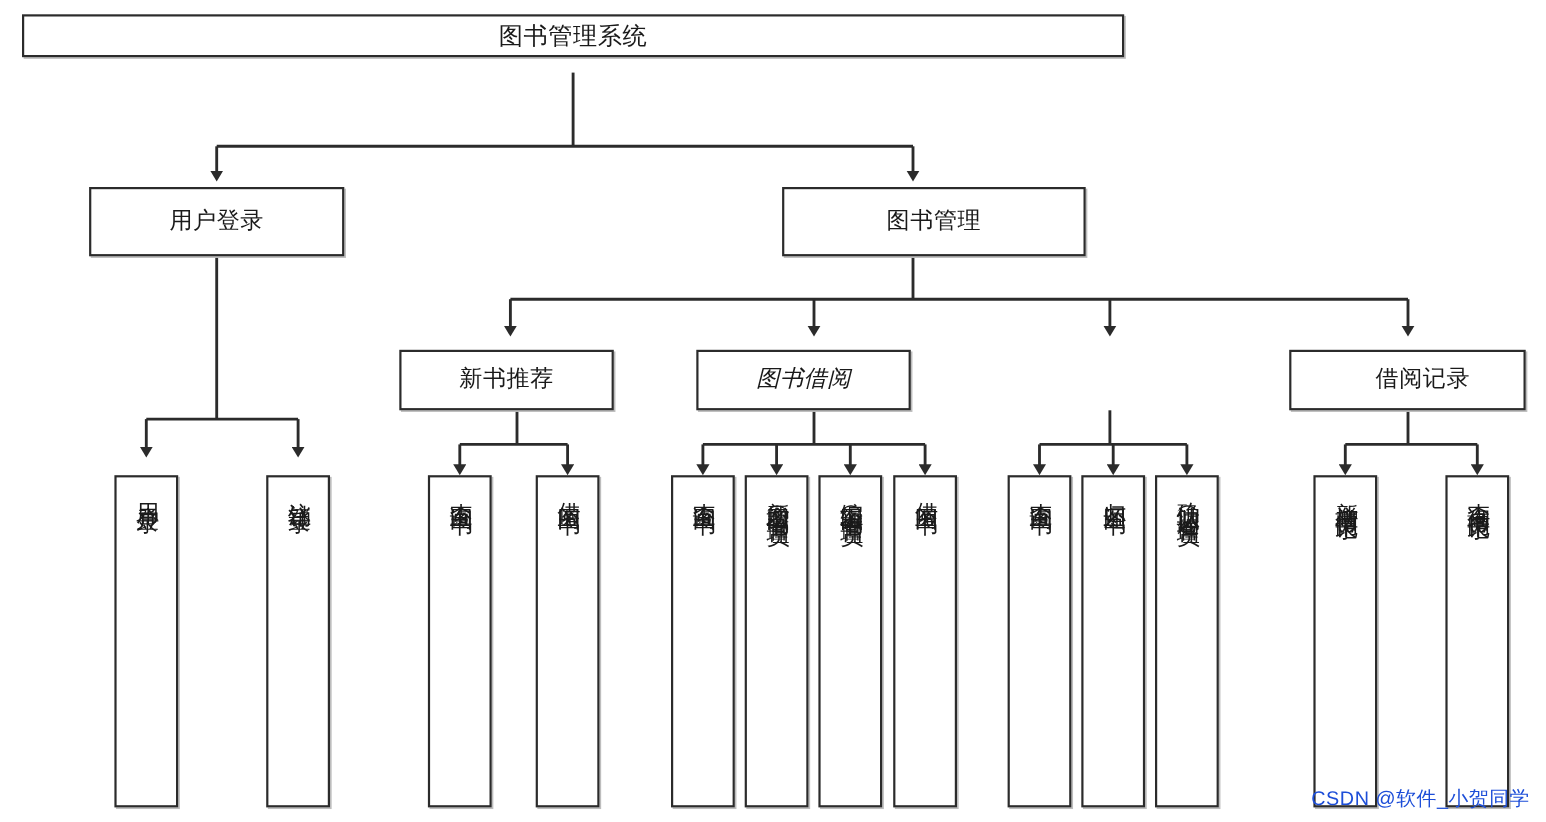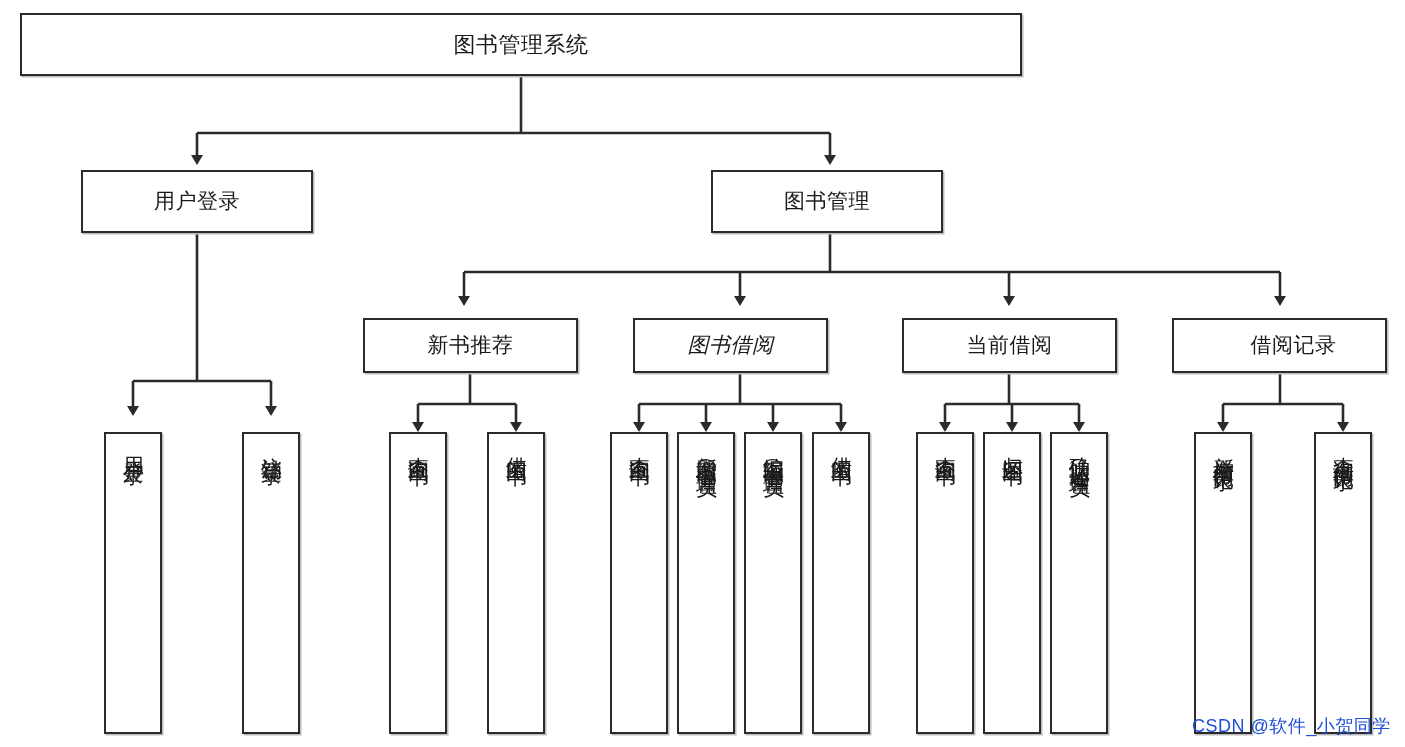--- a/index.html
+++ b/index.html
@@ -115,39 +115,36 @@
       <path d="M1012,404 L1012,423" marker-end="url(#arrow)"></path>
       <path d="M1079,404 L1079,423" marker-end="url(#arrow)"></path>
 
       <path d="M1280,373 L1280,404"></path>
       <path d="M1223,404 L1343,404"></path>
       <path d="M1223,404 L1223,423" marker-end="url(#arrow)"></path>
       <path d="M1343,404 L1343,423" marker-end="url(#arrow)"></path>
     </g>
   </svg>
 
-  <div class="node root horiz" style="left:20px; top:13px; width:1002px; height:63px;">
+  <div class="node root horiz" style="left:20px; top:13px; width:1002px; height:39px;">
     <span class="label">图书管理系统</span>
   </div>
 
   <div class="node horiz" style="left:81px; top:170px; width:232px; height:63px;">
     <span class="label">用户登录</span>
   </div>
-  <div class="node horiz" style="left:711px; top:170px; width:232px; height:63px;">
+  <div class="node horiz" style="left:711px; top:170px; width:276px; height:63px;">
     <span class="label">图书管理</span>
   </div>
 
-  <div class="node horiz" style="left:363px; top:318px; width:215px; height:55px;">
+  <div class="node horiz" style="left:363px; top:318px; width:195px; height:55px;">
     <span class="label">新书推荐</span>
   </div>
   <div class="node horiz" style="left:633px; top:318px; width:195px; height:55px;font-style:italic;">
     <span class="label">图书借阅</span>
-  </div>
-  <div class="node horiz" style="left:902px; top:318px; width:215px; height:55px;">
-    <span class="label">当前借阅</span>
   </div>
   <div class="node horiz" style="left:1172px; top:318px; width:215px; height:55px;padding-left:28px;">
     <span class="label">借阅记录</span>
   </div>
 
   <div class="node leaf" style="left:104px; top:432px; width:58px; height:302px;">
     <span class="label">用户登录</span>
   </div>
   <div class="node leaf" style="left:242px; top:432px; width:58px; height:302px;">
     <span class="label">注销登录</span>

